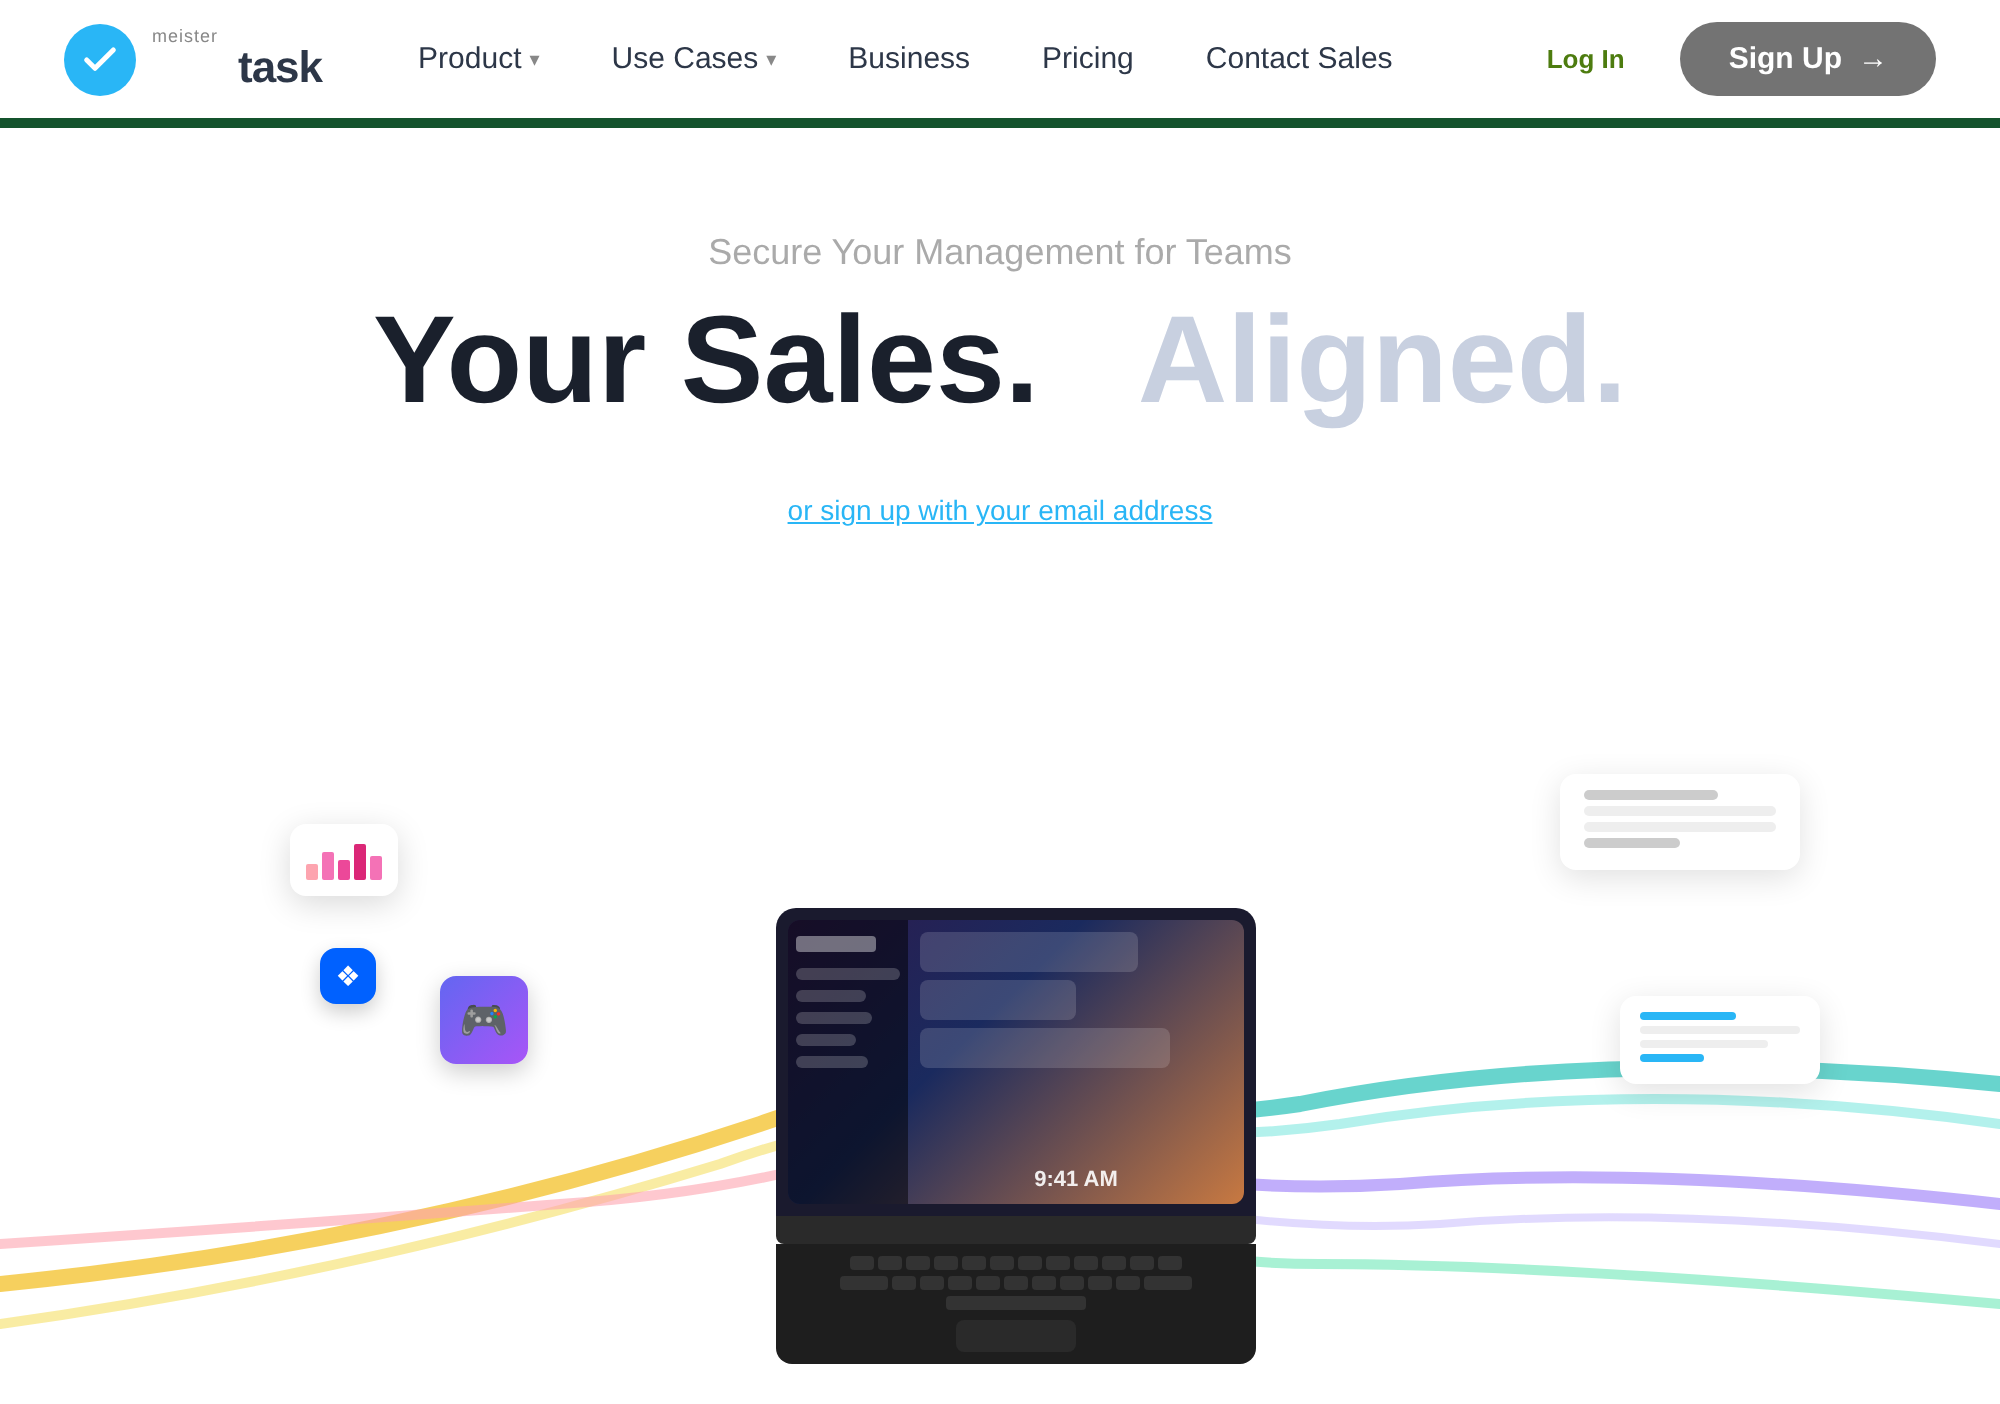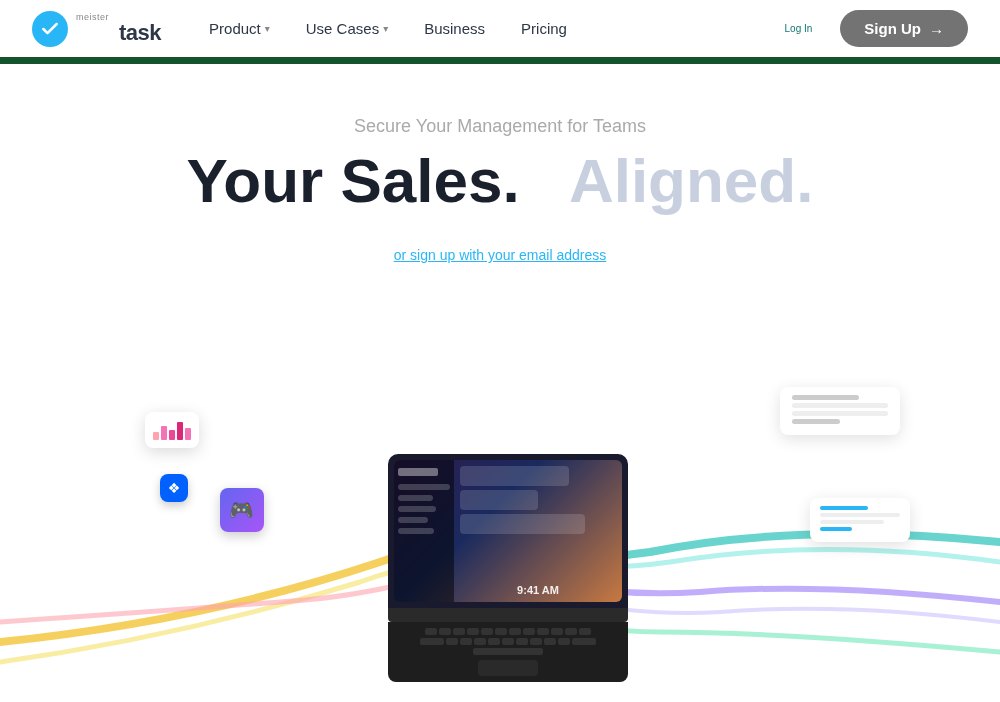--- a/index.html
+++ b/index.html
@@ -11,21 +11,21 @@
       overflow: hidden;
       position: relative;
     }
 
     
     nav {
       display: flex;
       padding: 0 32px;
       height: 64px;
       background: #fff;
-      border-bottom: 7px solid #14532d;
+      border-bottom: 5px solid #14532d;
       position: relative;
       z-index: 10;
     }
     .logo {
       display: flex;
       align-items: center;
       gap: 8px;
       text-decoration: none;
       margin-right: 32px;
     }
@@ -77,26 +77,26 @@
       font-size: 10px;
       color: #888;
     }
     .nav-right {
       display: flex;
       align-items: center;
       gap: 8px;
     }
     .btn-login {
       padding: 8px 20px;
-      font-size: 10px;
-      color: #0f766e;
+      font-size: 13px;
+      color: #4d7c0f;
       cursor: pointer;
       border: none;
       background: none;
-      font-weight: 400;
+      font-weight: 700;
     }
     .btn-signup {
       padding: 10px 24px;
       background: #737373;
       color: #fff;
       border: none;
       border-radius: 30px;
       font-size: 15px;
       font-weight: 700;
       cursor: pointer;
@@ -396,20 +396,23 @@
     </div>
     <div class="nav-item">
       <span>Use Cases</span>
       <span class="chevron">▾</span>
     </div>
     <div class="nav-item">
       <span>Business</span>
     </div>
     <div class="nav-item">
       <span>Pricing</span>
+    </div>
+    <div class="nav-item">
+      <span>Contact Sales</span>
     </div>
   </div>
   <div class="nav-right">
     <button class="btn-login">Log In</button>
     <button class="btn-signup">
       <span>Sign Up</span>
       <span>→</span>
     </button>
   </div>
 </nav>

